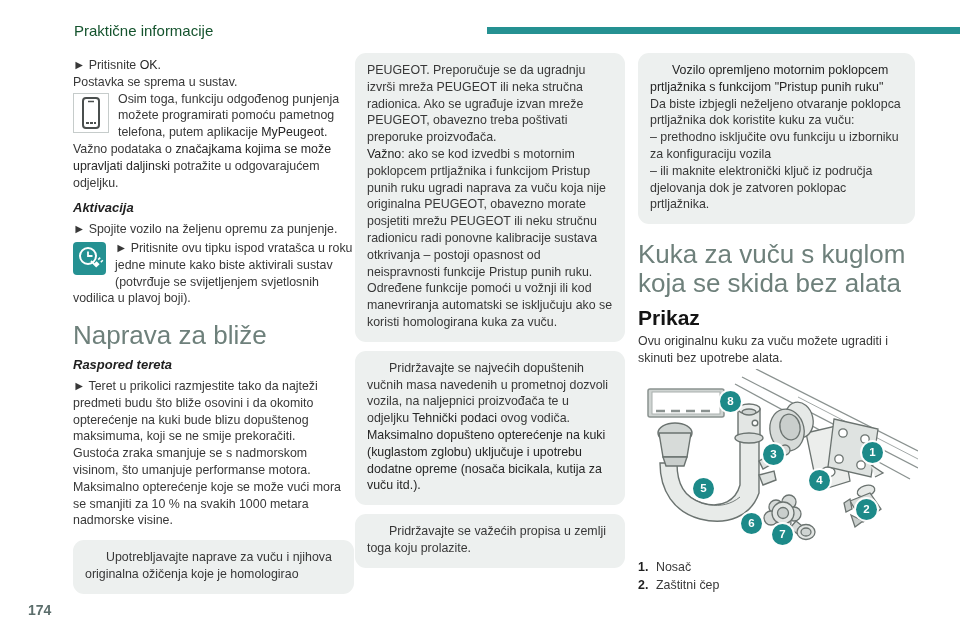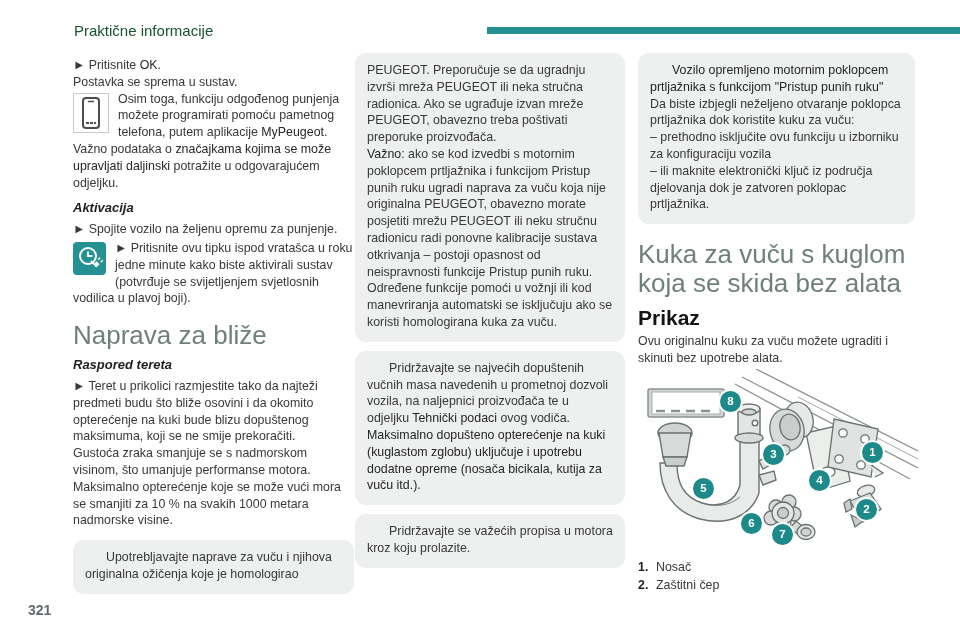--- a/index.html
+++ b/index.html
@@ -109,21 +109,21 @@
       <p class="para">PEUGEOT. Preporučuje se da ugradnju izvrši mreža PEUGEOT ili neka stručna radionica. Ako se ugrađuje izvan mreže PEUGEOT, obavezno treba poštivati preporuke proizvođača.</p>
       <p class="para"><b>Važno</b><span>: ako se kod izvedbi s motornim poklopcem prtljažnika i funkcijom Pristup punih ruku ugradi naprava za vuču koja nije originalna PEUGEOT, obavezno morate posjetiti mrežu PEUGEOT ili neku stručnu radionicu radi ponovne kalibracije sustava otkrivanja – postoji opasnost od neispravnosti funkcije Pristup punih ruku.</span></p>
       <p class="para">Određene funkcije pomoći u vožnji ili kod manevriranja automatski se isključuju ako se koristi homologirana kuka za vuču.</p>
     </div>
     <div class="note">
       <span class="icon-warn"><span class="stem"></span><span class="dot"></span></span>
       <span><span>Pridržavajte se najvećih dopuštenih vučnih masa navedenih u prometnoj dozvoli vozila, na naljepnici proizvođača te u odjeljku </span><b>Tehnički podaci</b><span> ovog vodiča. </span><b>Maksimalno dopušteno opterećenje na kuki (kuglastom zglobu) uključuje i upotrebu dodatne opreme (nosača bicikala, kutija za vuču itd.).</b></span>
     </div>
     <div class="note">
       <span class="icon-warn"><span class="stem"></span><span class="dot"></span></span>
-      <span>Pridržavajte se važećih propisa u motora kroz koju prolazite.</span>
+      <span>Pridržavajte se važećih propisa u zemlji toga koju prolazite.</span>
     </div>
   </div>
 
   <div class="col col3">
     <div class="note">
       <span class="icon-warn"><span class="stem"></span><span class="dot"></span></span>
       <b>Vozilo opremljeno motornim poklopcem prtljažnika s funkcijom "Pristup punih ruku"</b>
       <p class="para">Da biste izbjegli neželjeno otvaranje poklopca prtljažnika dok koristite kuku za vuču:</p>
       <p class="para">– prethodno isključite ovu funkciju u izborniku za konfiguraciju vozila</p>
       <p class="para">– ili maknite elektronički ključ iz područja djelovanja dok je zatvoren poklopac prtljažnika.</p>
@@ -225,16 +225,16 @@
         <span class="legend-num">1.</span>
         <span>Nosač</span>
       </div>
       <div class="legend-row">
         <span class="legend-num">2.</span>
         <span>Zaštitni čep</span>
       </div>
     </div>
   </div>
 
-  <div class="page-number">321</div>
+  <div class="page-number">174</div>
   <div class="watermark">carmanualsonline.info</div>
 
 </div>
 
 </body></html>

